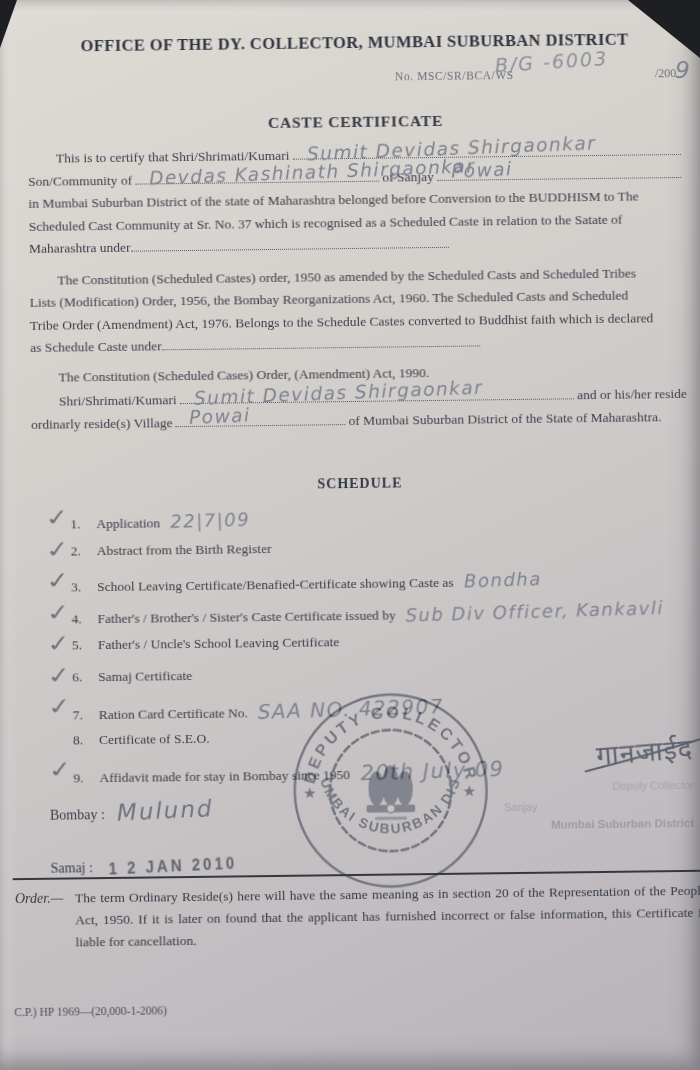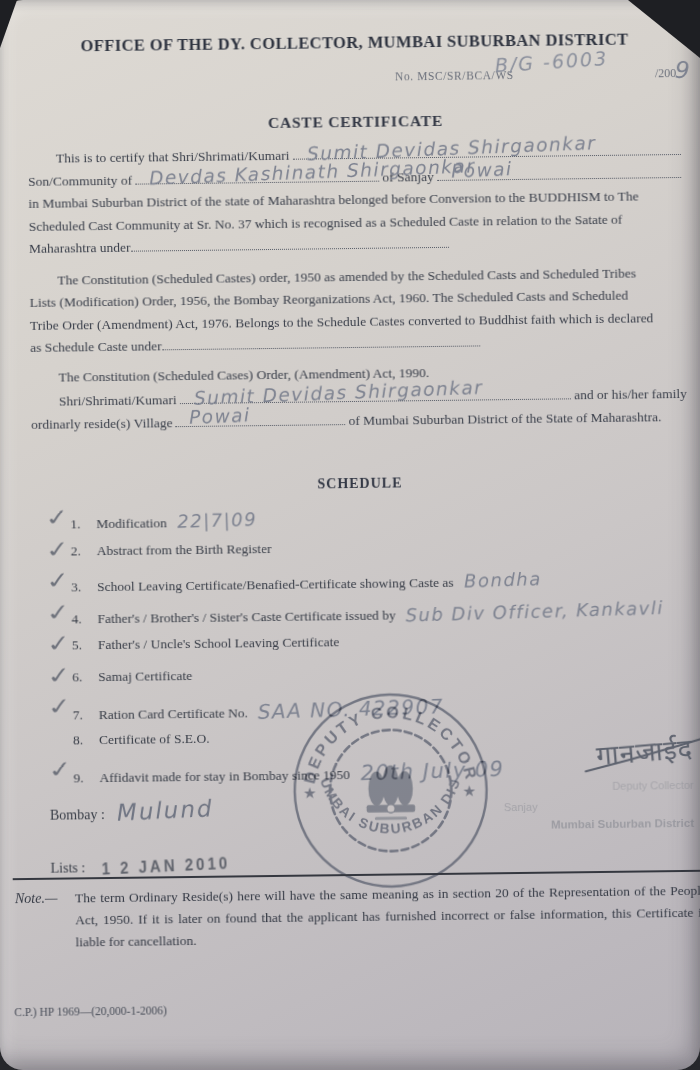--- a/index.html
+++ b/index.html
@@ -1,19 +1,19 @@
 <!DOCTYPE html>
 <html><head>
 <meta charset="utf-8">
 <style>
   html,body{margin:0;padding:0;width:700px;height:1070px;overflow:hidden;
     background:#26272b;font-family:"Liberation Serif",serif;}
   .paper{position:absolute;inset:0;
     background:linear-gradient(155deg,#dedad4 0%,#d6d2cd 28%,#cac6c6 58%,#bcb8bd 88%,#b7b3b9 100%);
-    box-shadow:inset -10px -12px 22px rgba(70,66,76,.22), inset 6px 8px 16px rgba(255,255,255,.28);border-radius:23px;}
+    box-shadow:inset -10px -12px 22px rgba(70,66,76,.22), inset 6px 8px 16px rgba(255,255,255,.28);}
   .tilt{position:absolute;inset:0;transform:rotate(-0.7deg);transform-origin:50% 0;}
   .content{position:relative;height:100%;padding:0 18px 0 26px;color:#383d47;}
 
   
   .corner{position:absolute;background:#1e1f23;z-index:40;}
   .corner-tl{top:0;left:0;width:17px;height:48px;clip-path:polygon(0 0,100% 0,0 100%);}
   .corner-tr{top:0;right:0;width:72px;height:58px;clip-path:polygon(0 0,100% 0,100% 100%);}
   .vignette{position:absolute;inset:0;pointer-events:none;z-index:35;
     box-shadow:inset 0 4px 10px rgba(40,38,44,.18), inset -6px -8px 14px rgba(50,48,56,.18);}
 
@@ -132,38 +132,38 @@
       </div>
 
       <div class="para p3">The Constitution (Scheduled Cases) Order, (Amendment) Act, 1990.</div>
 
       <div class="para p4">
         <div class="flexline">
           <span class="indent">Shri/Shrimati/Kumari</span>
           <span class="fill">
               <span class="hw hwfill">Sumit Devidas Shirgaonkar</span>
             </span>
-          <span>and or his/her family</span>
+          <span>and or his/her reside</span>
         </div>
         <div class="flexline">
           <span>ordinarly reside(s) Village</span>
           <span class="fill" style="max-width:170px">
               <span class="hw hwfill">Powai</span>
             </span>
           <span>of Mumbai Suburban District of the State of Maharashtra.</span>
         </div>
       </div>
 
       <div class="sched-h">SCHEDULE</div>
 
       <div class="sched">
         <div class="srow">
           <span class="chk">✓</span>
           <span class="num">1.</span>
-          <span class="slabel">Modification</span>
+          <span class="slabel">Application</span>
           <span class="hw shw">22|7|09</span>
         </div>
         <div class="srow">
           <span class="chk">✓</span>
           <span class="num">2.</span>
           <span class="slabel">Abstract from the Birth Register</span>
           <span class="hw shw"></span>
         </div>
         <div class="srow">
           <span class="chk">✓</span>
@@ -208,21 +208,21 @@
           <span class="hw shw" style="font-size:21px">20th July 09</span>
         </div>
       </div>
 
       <div class="place-row">
         <span>Bombay :</span>
         <span class="hw place-hw">Mulund</span>
       </div>
 
       <div class="date-row">
-        <span>Lists :</span>
+        <span>Samaj :</span>
         <span class="date-stamp">1 2 JAN 2010</span>
       </div>
 
       <div class="stamp-wrap">
         <svg viewBox="0 0 200 200" width="202" height="202">
           <defs>
             <path id="arcTop" d="M 24,104 A 76,76 0 0 1 176,104"></path>
             <path id="arcBot" d="M 32,94 A 72,72 0 0 0 168,94"></path>
           </defs>
           <circle cx="100" cy="100" r="95" fill="none" stroke="#5c6170" stroke-width="2.4"></circle>
@@ -256,21 +256,21 @@
           <span>गानजाईद</span>
         </span>
         <div class="faint faint-l1">Deputy Collector</div>
         <div class="faint faint-l2">Sanjay</div>
         <div class="faint faint-l3">Mumbai Suburban District</div>
       </div>
 
       <div class="bottom">
         <div class="rule"></div>
         <div class="note">
-          <span class="note-label">Note.—</span>
+          <span class="note-label">Order.—</span>
           <span>The term Ordinary Reside(s) here will have the same meaning as in section 20 of the Representation of the People Act, 1950. If it is later on found that the applicant has furnished incorrect or false information, this Certificate is liable for cancellation.</span>
         </div>
         <div class="code">C.P.) HP 1969—(20,000-1-2006)</div>
       </div>
 
     </div>
   </div>
 
   <div class="corner corner-tl"></div>
   <div class="corner corner-tr"></div>

